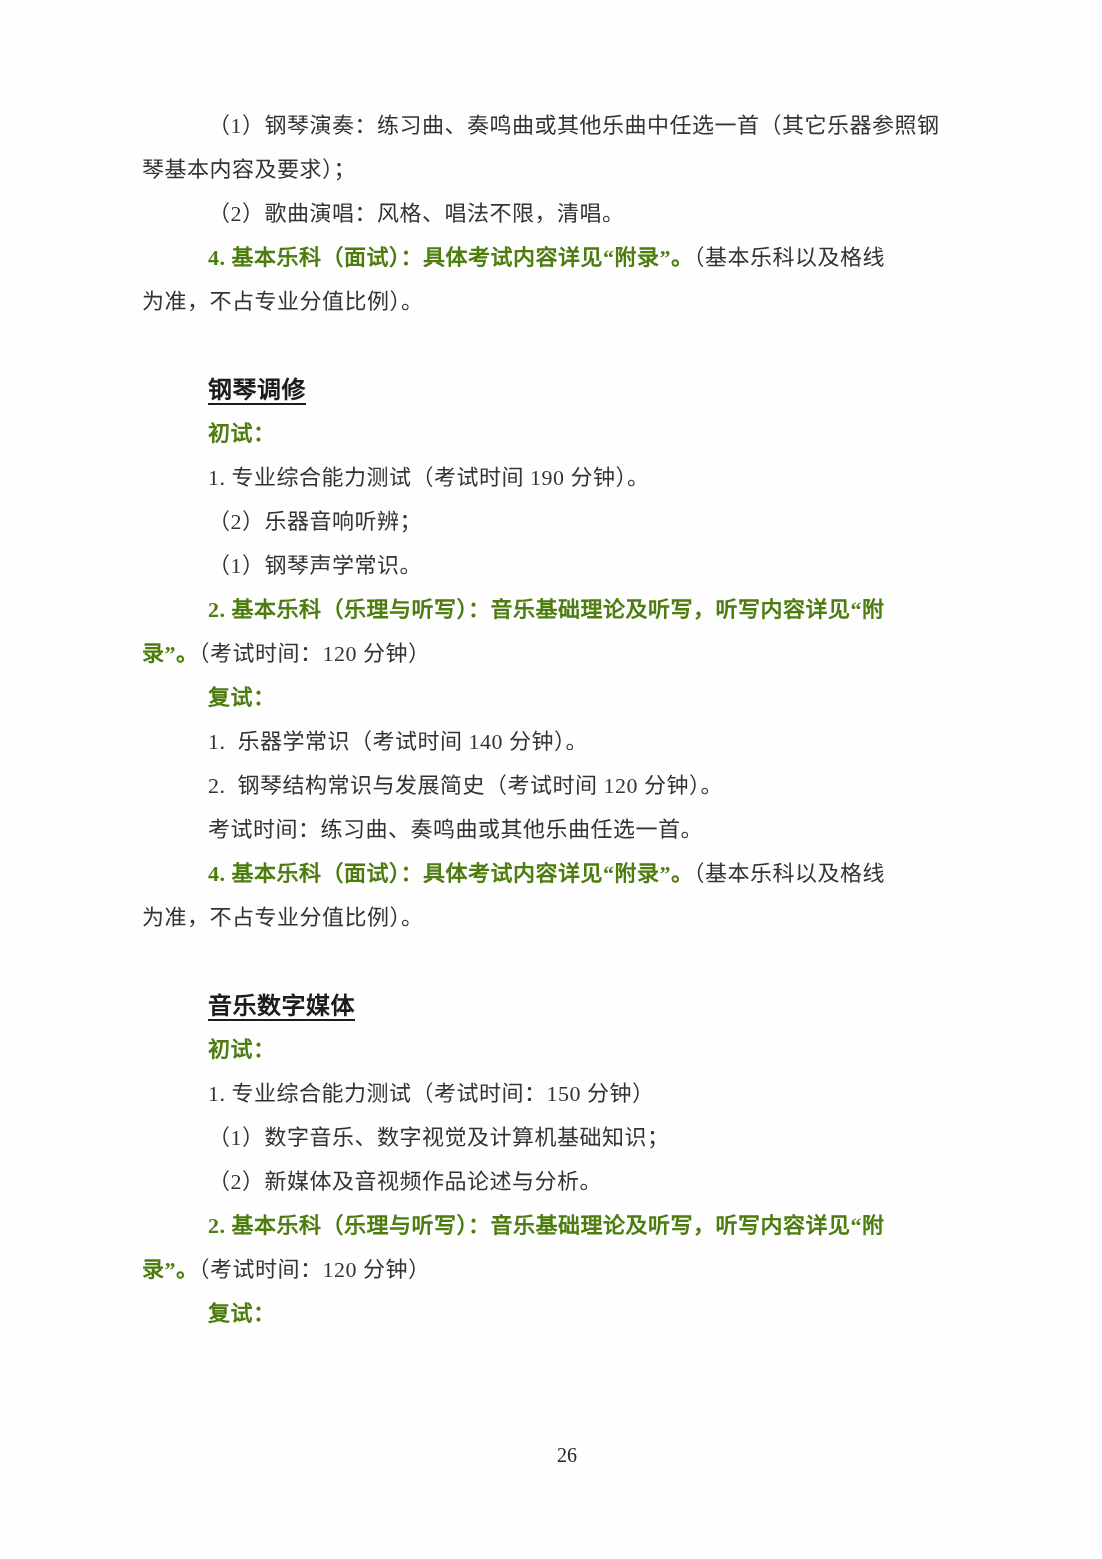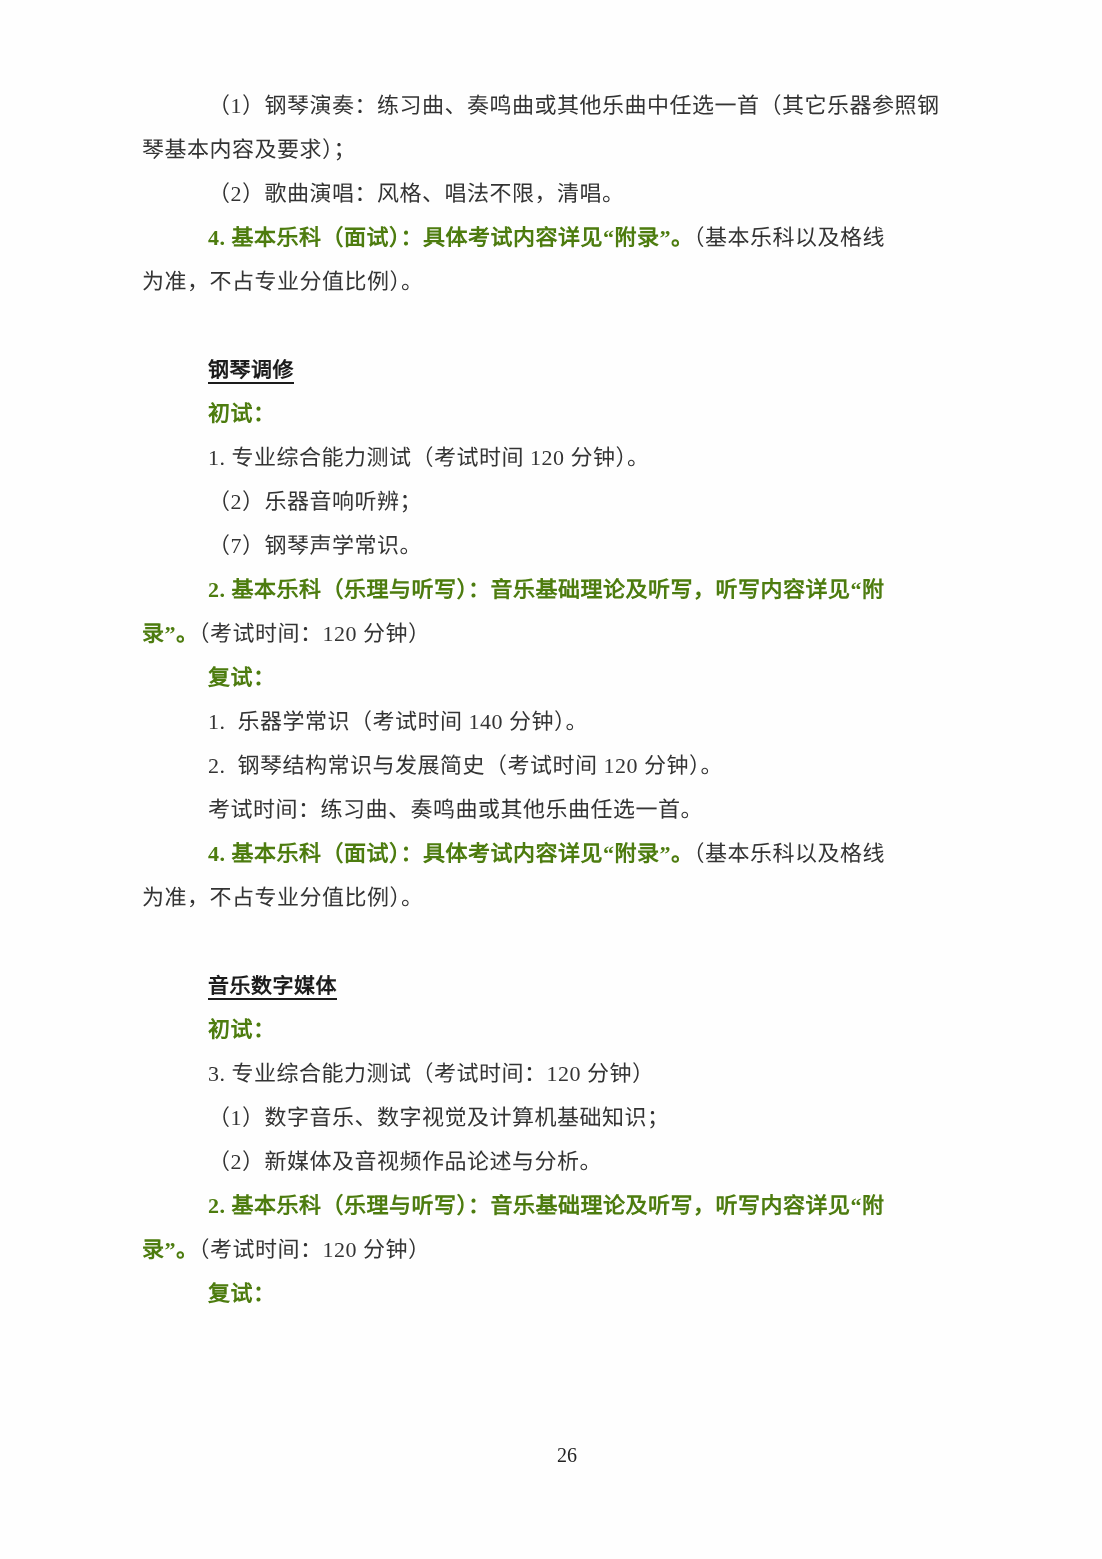--- a/index.html
+++ b/index.html
@@ -11,39 +11,39 @@
     position: relative;
     width: 1102px;
     height: 1559px;
     background: #fefefe;
     overflow: hidden;
     font-family: "Liberation Serif", "DejaVu Serif", serif;
   }
   .content {
     position: absolute;
     left: 142px;
-    top: 84px;
+    top: 104px;
     width: 880px;
     font-size: 22px;
     line-height: 44px;
     letter-spacing: 0.5px;
     color: #333333;
   }
   p.para {
     margin: 0;
     text-indent: 66px;
     white-space: pre-wrap;
   }
   .b {
     font-weight: bold;
     color: #4d7c0f;
   }
   .section-heading {
     margin: 44px 0 0 0;
-    font-size: 21px;
+    font-size: 24px;
     line-height: 44px;
     text-indent: 66px;
     font-weight: bold;
     color: #1c1c1c;
     white-space: pre-wrap;
   }
   .section-heading .u {
     text-decoration: underline;
     text-decoration-thickness: 2px;
     text-underline-offset: 5px;
@@ -66,35 +66,35 @@
   <div class="content">
 
     <p class="para">（1）钢琴演奏：练习曲、奏鸣曲或其他乐曲中任选一首（其它乐器参照钢
 琴基本内容及要求）；</p>
     <p class="para">（2）歌曲演唱：风格、唱法不限，清唱。</p>
     <p class="para"><span class="b">4. 基本乐科（面试）：具体考试内容详见“附录”。</span><span>（基本乐科以及格线
 为准，不占专业分值比例）。</span></p>
 
     <h2 class="section-heading"><span class="u">钢琴调修</span></h2>
     <p class="para"><span class="b">初试：</span></p>
-    <p class="para">1. 专业综合能力测试（考试时间 120 分钟）。</p>
+    <p class="para">1. 专业综合能力测试（考试时间 190 分钟）。</p>
     <p class="para">（2）乐器音响听辨；</p>
-    <p class="para">（7）钢琴声学常识。</p>
+    <p class="para">（1）钢琴声学常识。</p>
     <p class="para"><span class="b">2. 基本乐科（乐理与听写）：音乐基础理论及听写，听写内容详见“附
 录”。</span><span>（考试时间：120 分钟）</span></p>
     <p class="para"><span class="b">复试：</span></p>
     <p class="para">1.  乐器学常识（考试时间 140 分钟）。</p>
     <p class="para">2.  钢琴结构常识与发展简史（考试时间 120 分钟）。</p>
     <p class="para">考试时间：练习曲、奏鸣曲或其他乐曲任选一首。</p>
     <p class="para"><span class="b">4. 基本乐科（面试）：具体考试内容详见“附录”。</span><span>（基本乐科以及格线
 为准，不占专业分值比例）。</span></p>
 
     <h2 class="section-heading"><span class="u">音乐数字媒体</span></h2>
     <p class="para"><span class="b">初试：</span></p>
-    <p class="para">3. 专业综合能力测试（考试时间：120 分钟）</p>
+    <p class="para">1. 专业综合能力测试（考试时间：150 分钟）</p>
     <p class="para">（1）数字音乐、数字视觉及计算机基础知识；</p>
     <p class="para">（2）新媒体及音视频作品论述与分析。</p>
     <p class="para"><span class="b">2. 基本乐科（乐理与听写）：音乐基础理论及听写，听写内容详见“附
 录”。</span><span>（考试时间：120 分钟）</span></p>
     <p class="para"><span class="b">复试：</span></p>
 
   </div>
 
   <div class="page-footer">26</div>
 </div>

